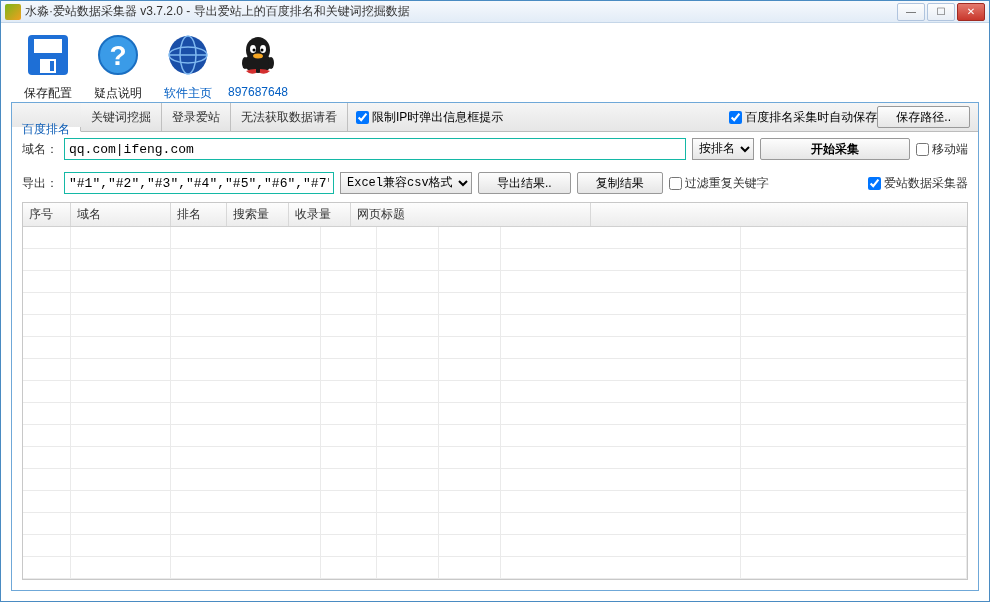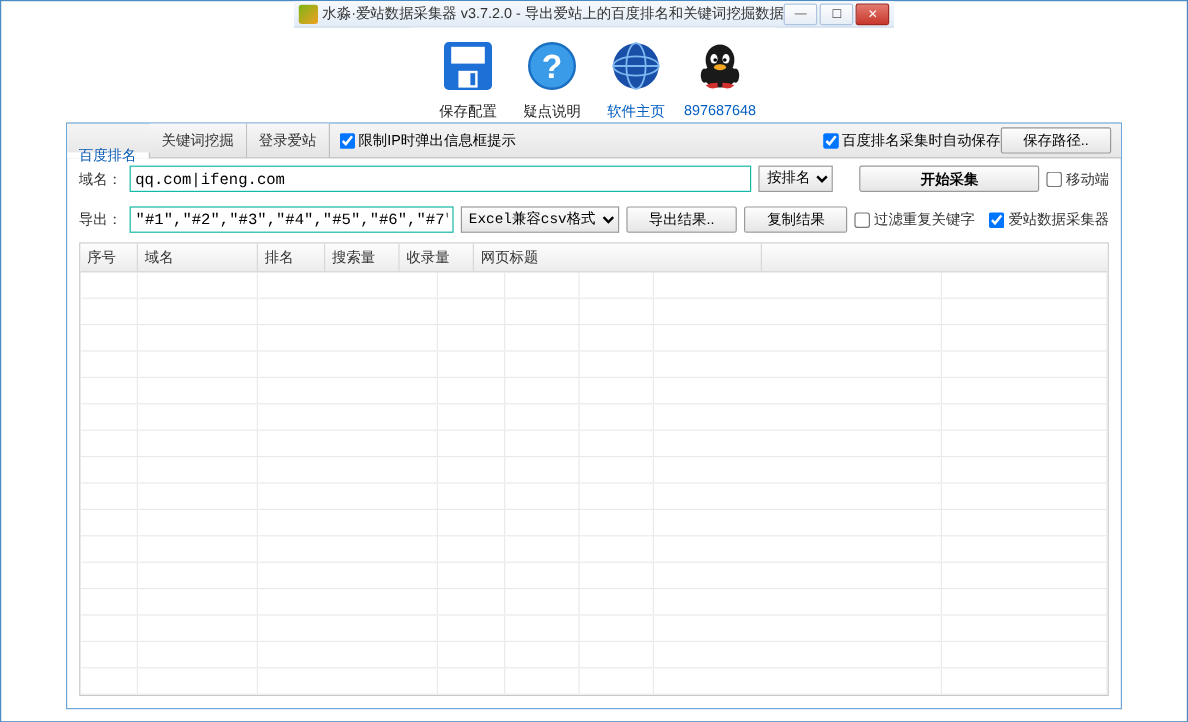--- a/index.html
+++ b/index.html
@@ -11,21 +11,20 @@
       height: 602px;
       overflow: hidden;
     }
     .window {
       border: 1px solid #4a8bc2;
       width: 990px;
       height: 602px;
       background: #fff;
       display: flex;
       flex-direction: column;
-      align-items: center;
     }
     .titlebar {
       height: 26px;
       background: linear-gradient(to bottom, #f6f9fd, #e2ecf7);
       border-bottom: 1px solid #c5d6e8;
       display: flex;
       align-items: center;
       padding: 0 4px;
     }
     .title-icon {
@@ -136,21 +135,21 @@
     .btn {
       height: 22px;
       padding: 0 18px;
       background: linear-gradient(to bottom, #fdfdfd, #e6e6e6);
       border: 1px solid #999;
       border-radius: 2px;
       cursor: pointer;
       font-size: 12px;
       font-family: inherit;
     }
-    .btn-wide { width: 150px; font-weight: bold; margin-left: 16px; }
+    .btn-wide { width: 150px; font-weight: bold; }
     .row {
       display: flex;
       align-items: center;
       padding: 6px 10px;
       gap: 6px;
     }
     .row label { color: #333; }
     .txtinput {
       font-family: "Courier New", monospace;
       font-size: 13px;
@@ -263,20 +262,21 @@
       </div>
       <div class="lbl blue">897687648</div>
     </div>
   </div>
 
   <div class="main-panel">
     <div class="tabbar">
       <div class="tab active">百度排名</div>
       <div class="tab">关键词挖掘</div>
       <div class="tab">登录爱站</div>
+      <div class="tab">无法获取数据请看</div>
       <div class="tabbar-right">
         <label class="chk">
           <input type="checkbox" checked="" style="">
           <span>限制IP时弹出信息框提示</span>
         </label>
         <div class="spacer"></div>
         <label class="chk">
           <input type="checkbox" checked="" style="">
           <span>百度排名采集时自动保存</span>
         </label>

